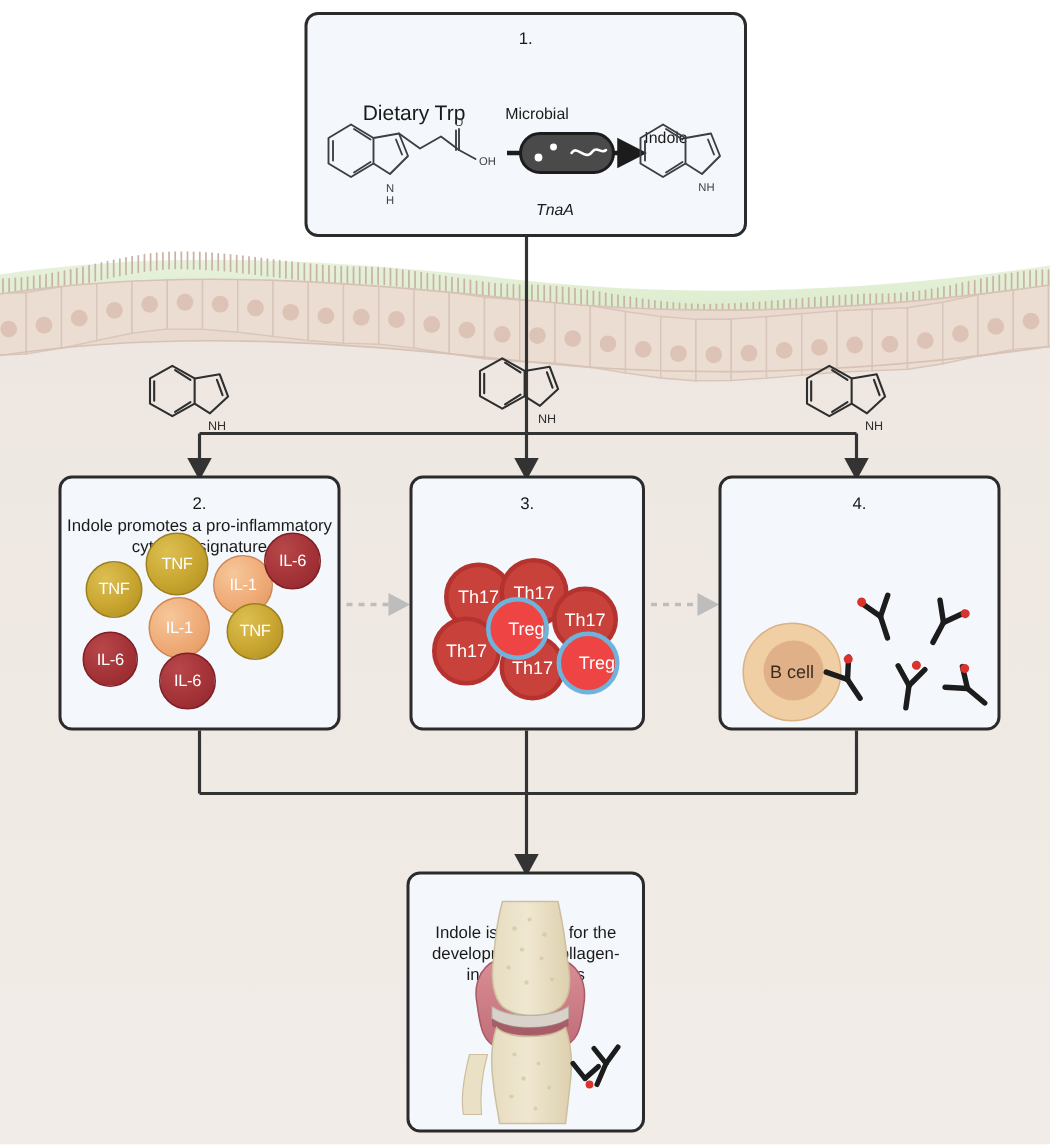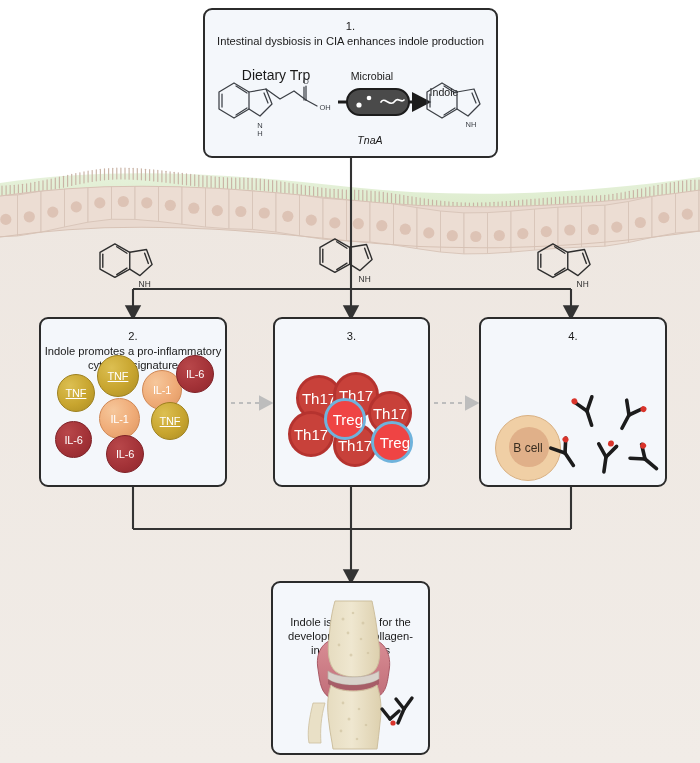--- a/index.html
+++ b/index.html
@@ -27,21 +27,21 @@
     white-space:pre-line;
   }
   .panel-num{
     text-align:center;font-size:11.2px;color:#1a1a1a;line-height:1.3;
   }
 
   
   #panel1{left:203px;top:8px;width:295px;height:150px;}
   #panel1 .head{padding-top:9px;}
   #p1-dietary{position:absolute;left:16px;top:57px;width:110px;text-align:center;font-size:14px;color:#1a1a1a;}
-  #p1-microbial{position:absolute;left:112px;top:60px;width:110px;text-align:center;font-size:10.6px;color:#1a1a1a;}
+  #p1-microbial{position:absolute;left:98px;top:60px;width:110px;text-align:center;font-size:10.6px;color:#1a1a1a;}
   #p1-tnaa{position:absolute;left:110px;top:112px;width:110px;text-align:center;font-size:10.6px;color:#1a1a1a;font-style:italic;margin-top:12px;}
   #p1-indole{position:absolute;left:196px;top:57px;width:86px;text-align:center;font-size:10.6px;color:#1a1a1a;margin-top:19px;}
 
   
   #panel2{left:39px;top:317px;width:188px;height:170px;}
   #panel3{left:273px;top:317px;width:157px;height:170px;}
   #panel4{left:479px;top:317px;width:188px;height:170px;}
   #panel5{left:271px;top:581px;width:159px;height:174px;}
 
   #panel2 .head,#panel3 .head,#panel4 .head,#panel5 .head{padding-top:10px;}
@@ -49,29 +49,29 @@
 
   .cells{position:absolute;left:0;right:0;bottom:0;top:0;}
 
   
   .bub{
     position:absolute;border-radius:50%;
     display:flex;align-items:center;justify-content:center;
     color:#ffffff;font-size:11px;letter-spacing:-0.2px;
     box-sizing:border-box;
   }
-  .bub.tnf{background:radial-gradient(circle at 34% 30%,#dcbf52 0%,#c8a52f 55%,#ab8c22 100%);border:1px solid #9d801d;text-decoration:underline;}
+  .bub.tnf{background:radial-gradient(circle at 34% 30%,#dcbf52 0%,#c8a52f 55%,#ab8c22 100%);border:1px solid #9d801d;}
   .bub.il1{background:radial-gradient(circle at 34% 30%,#f6c79b 0%,#efab77 55%,#dd9560 100%);border:1px solid #cf8754;}
   .bub.il6{background:radial-gradient(circle at 34% 30%,#b8474a 0%,#a43338 55%,#8e262c 100%);border:1px solid #7e2026;}
 
   
   .tcell{
     position:absolute;border-radius:50%;
     display:flex;align-items:center;justify-content:center;
-    color:#ffffff;font-size:15px;box-sizing:border-box;
+    color:#ffffff;font-size:12px;box-sizing:border-box;
   }
   .tcell.th17{background:#c8413a;border:3px solid #b5332f;}
   .tcell.treg{background:#ef4444;border:3px solid #6fb3dc;justify-content:flex-end;}
 
   
   #bcell{
     position:absolute;border-radius:50%;
     background:#f0cfa5;border:1px solid #d9b versus;
     border:1px solid #d9b183;
     display:flex;align-items:center;justify-content:center;
@@ -413,21 +413,20 @@
           <path d="M32,10 L50,7 L56,23 L43,35 L32,28" fill="none" stroke="#2e2e2e" stroke-width="1.5" stroke-linejoin="round" stroke-linecap="round"></path>
           <path d="M48,11 L52,22" fill="none" stroke="#2e2e2e" stroke-width="1.5" stroke-linejoin="round" stroke-linecap="round"></path>
           <text x="48" y="47" font-size="9" fill="#2e2e2e" font-family="Liberation Sans, sans-serif" text-anchor="middle">NH</text>
         </g>
       </g>
   </svg>
 
   <div class="panel" id="panel1">
     <div class="head">
       <div class="panel-num">1.</div>
-      <div class="panel-title">Intestinal dysbiosis in CIA enhances indole production</div>
     </div>
     <div id="p1-dietary">Dietary Trp</div>
     <div id="p1-microbial">Microbial</div>
     <div id="p1-tnaa">TnaA</div>
     <div id="p1-indole">Indole</div>
 
     <svg style="position:absolute;left:0;top:0;width:295px;height:150px;" viewBox="0 0 295 150">
       <defs>
         <marker id="rxAh" markerWidth="8" markerHeight="8" refX="2.5" refY="4" orient="auto" markerUnits="strokeWidth">
           <path d="M0,0.6 L6.6,4 L0,7.4 Z" fill="#1c1c1c"></path>

